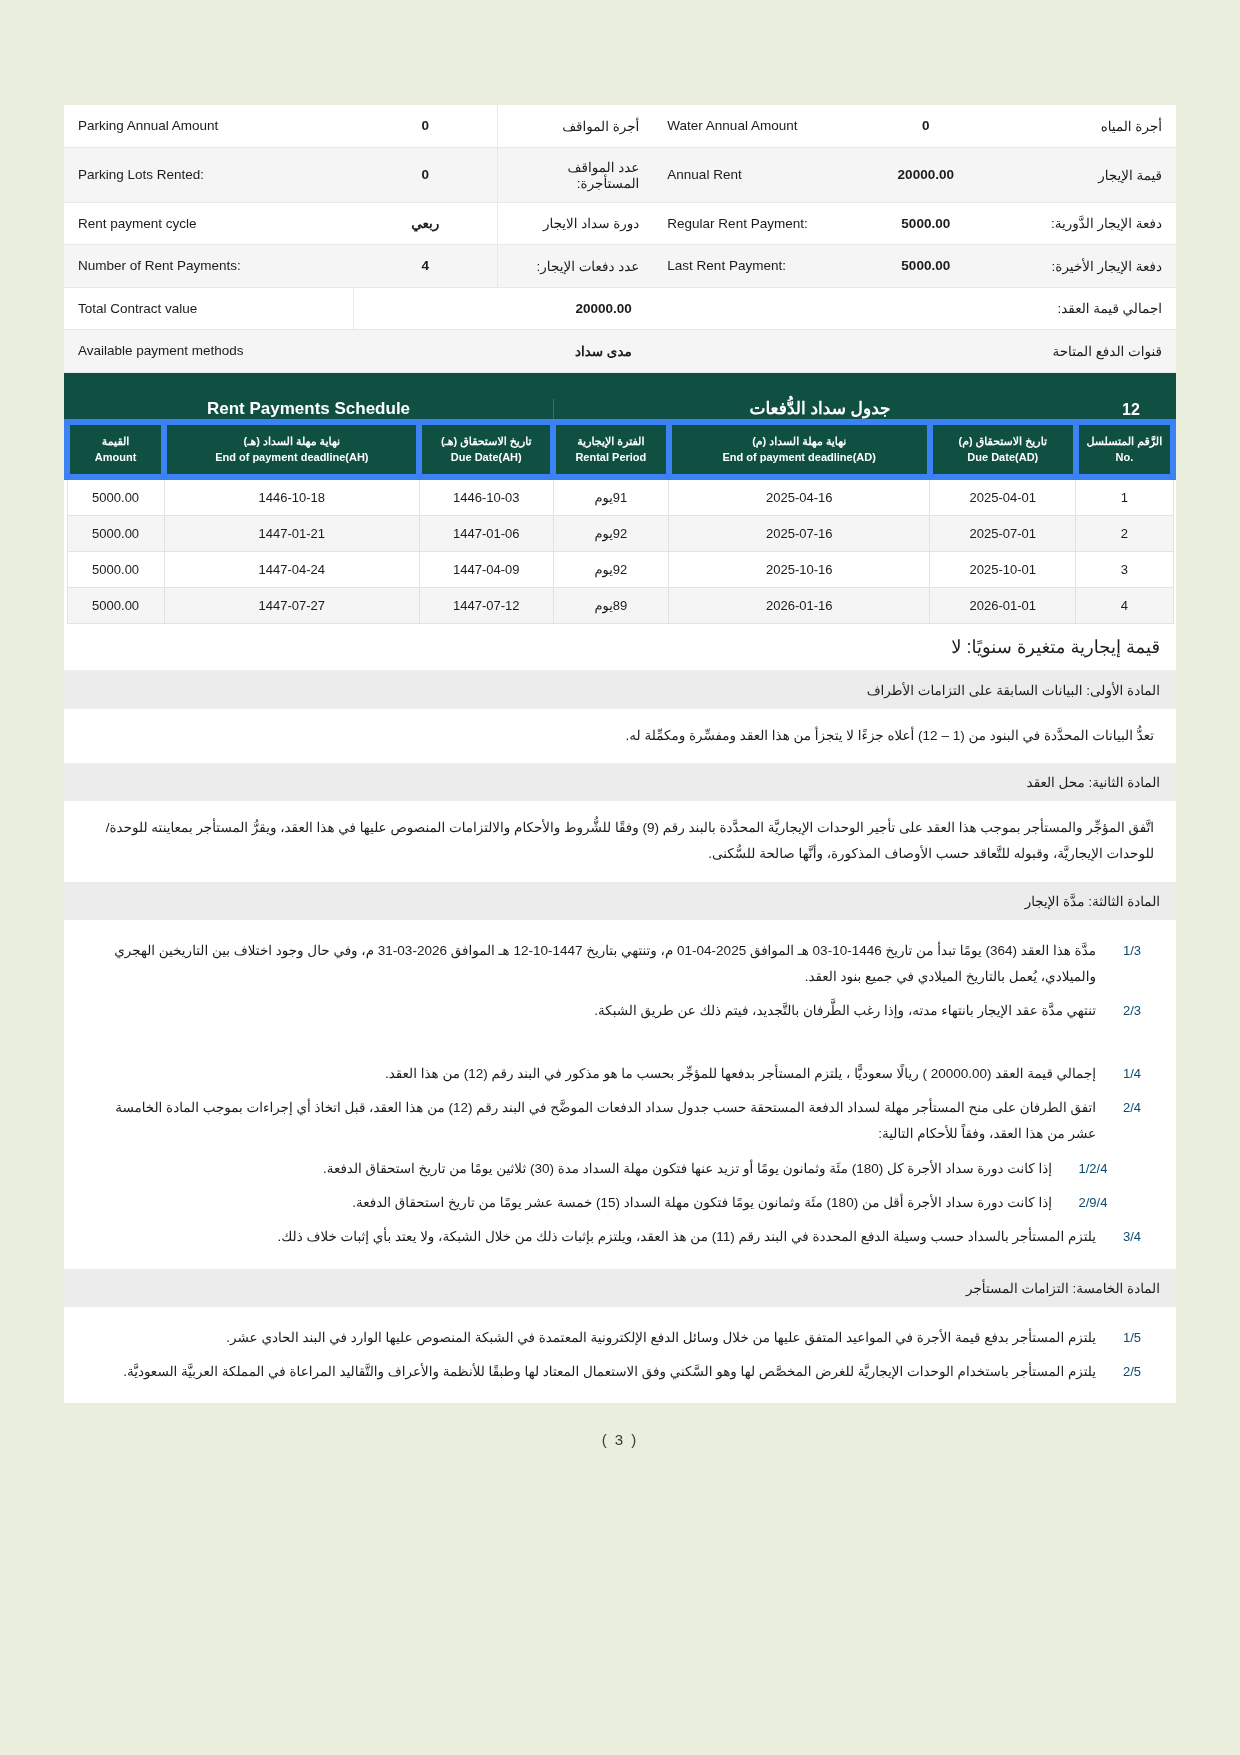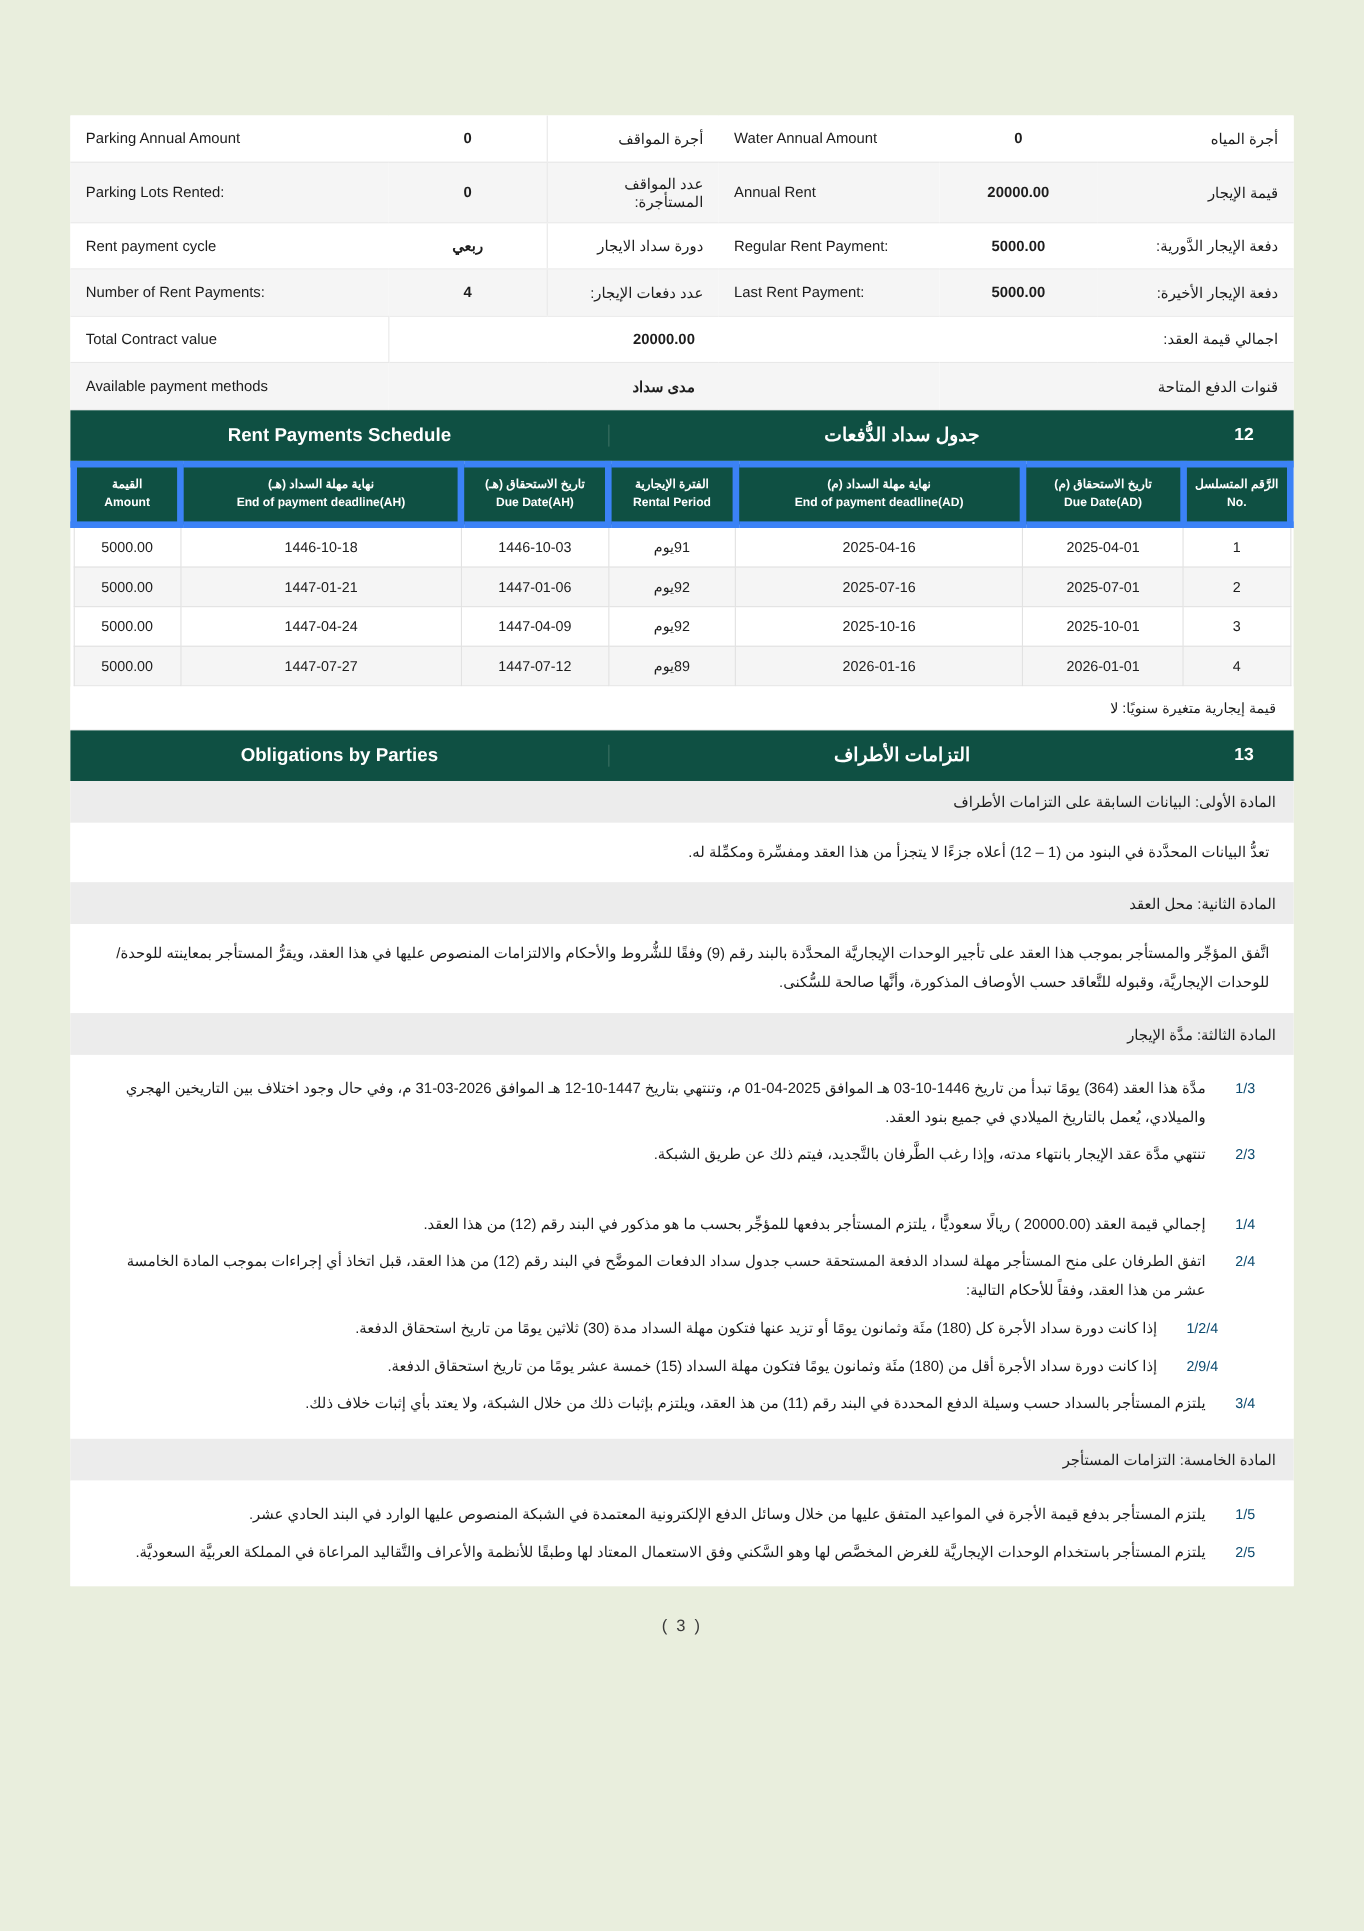--- a/index.html
+++ b/index.html
@@ -41,21 +41,21 @@
   .lbl-en { text-align: left; line-height: 1.45; }
   .val { text-align: center; font-weight: bold; }
   .lbl-ar { text-align: right; direction: rtl; }
   .cell-sep { border-left: 1px solid #e8e8e8; }
 
   
   .sec-head {
     display: flex;
     background: #0f5043;
     color: #ffffff;
-    align-items: center;
+    align-items: flex-end;
     height: 46px;
   }
   .sec-head .en {
     flex: 0 0 490px;
     display: flex;
     align-items: center;
     justify-content: center;
     font-size: 17px;
     font-weight: bold;
     border-right: 1px solid #3c7063;
@@ -102,21 +102,21 @@
     color: #1c1c1c;
   }
   table.sched tr.r-a td { background: #ffffff; }
   table.sched tr.r-b td { background: #f5f5f5; }
   .ar-cell { direction: rtl; }
 
   .note-line {
     background: #ffffff;
     text-align: right;
     direction: rtl;
-    font-size: 13px;
+    font-size: 18px;
     padding: 12px 16px;
     color: #1c1c1c;
     border-bottom: 1px solid #eee;
   }
 
   
   .art-head {
     background: #ececec;
     direction: rtl;
     text-align: right;
@@ -307,25 +307,20 @@
           <td class="ar-cell">89يوم</td>
           <td>2026-01-16</td>
           <td>2026-01-01</td>
           <td>4</td>
         </tr>
       </tbody>
     </table>
 
     <div class="note-line">قيمة إيجارية متغيرة سنويًا: لا</div>
 
-    <div class="sec-head">
-      <div class="en">Obligations by Parties</div>
-      <div class="ar">التزامات الأطراف</div>
-      <div class="num">13</div>
-    </div>
 
     <div class="art-head">المادة الأولى: البيانات السابقة على التزامات الأطراف</div>
     <div class="art-body">تعدُّ البيانات المحدَّدة في البنود من (1 – 12) أعلاه جزءًا لا يتجزأ من هذا العقد ومفسِّرة ومكمِّلة له.</div>
 
     <div class="art-head">المادة الثانية: محل العقد</div>
     <div class="art-body">اتَّفق المؤجِّر والمستأجر بموجب هذا العقد على تأجير الوحدات الإيجاريَّة المحدَّدة بالبند رقم (9) وفقًا للشُّروط والأحكام والالتزامات المنصوص عليها في هذا العقد، ويقرُّ المستأجر بمعاينته للوحدة/للوحدات الإيجاريَّة، وقبوله للتَّعاقد حسب الأوصاف المذكورة، وأنَّها صالحة للسُّكنى.</div>
 
     <div class="art-head">المادة الثالثة: مدَّة الإيجار</div>
     <div class="art-body">
       <div class="clause">

